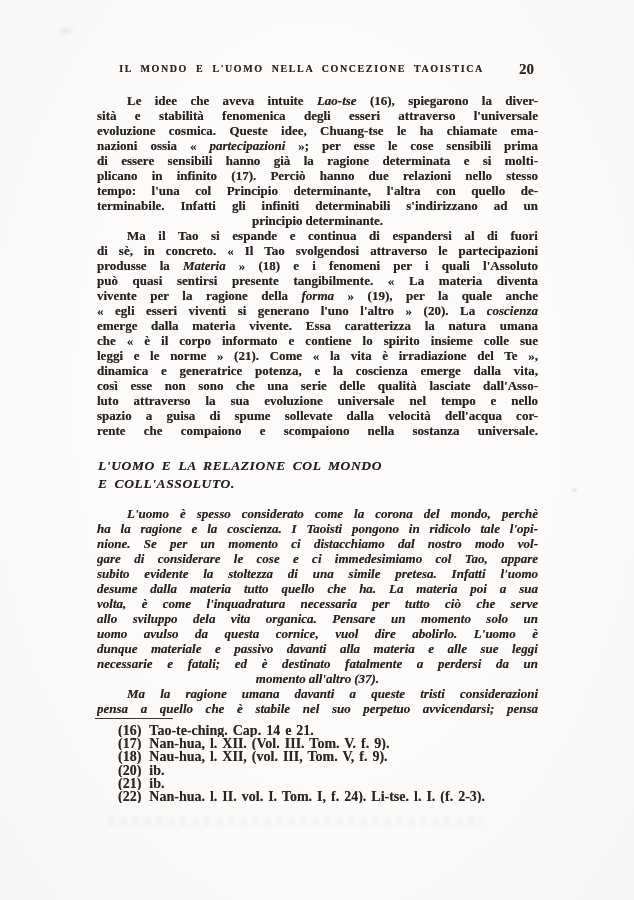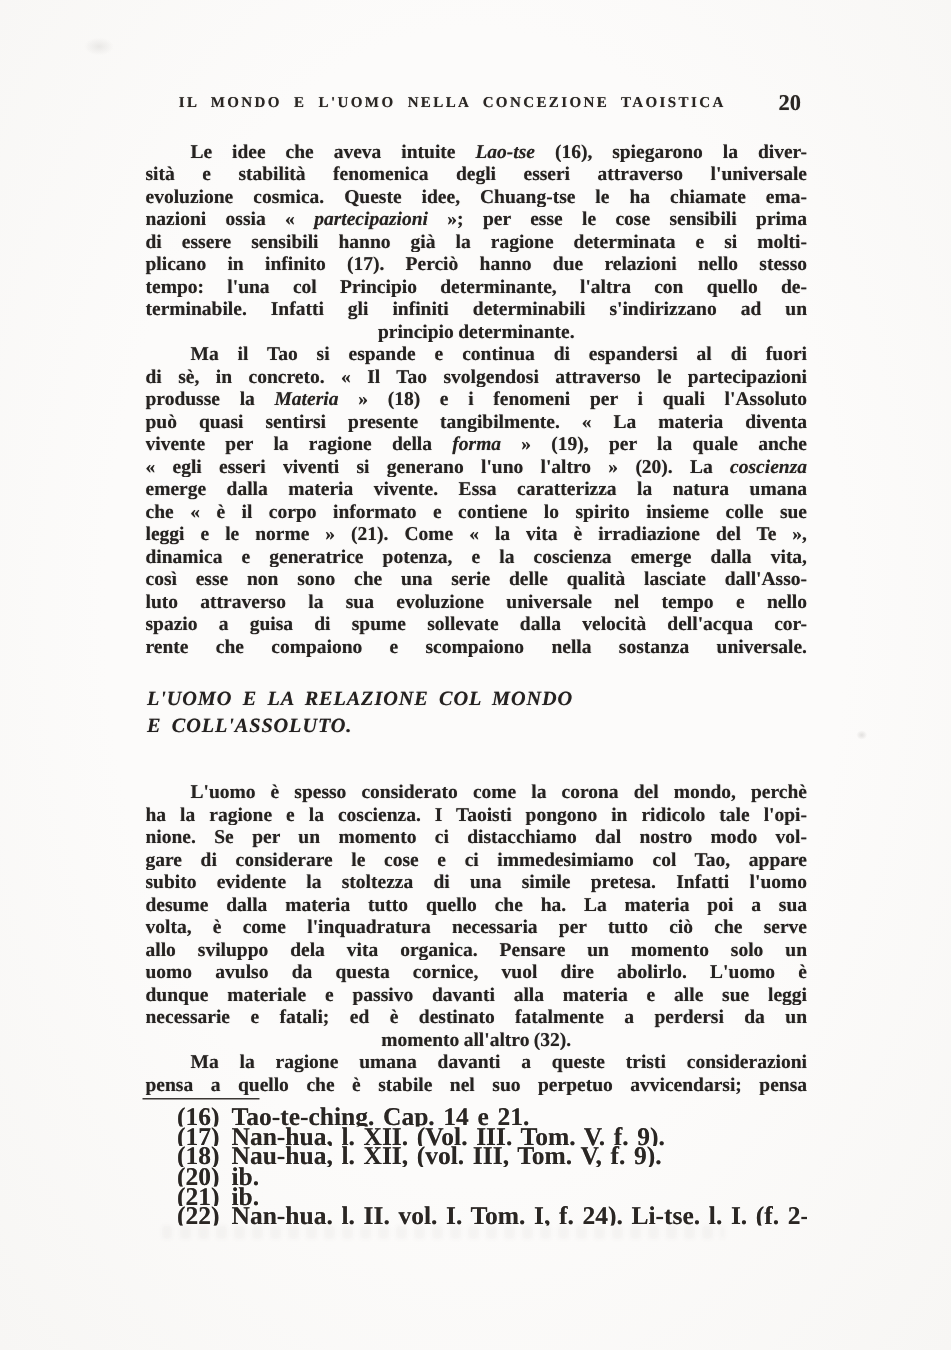--- a/index.html
+++ b/index.html
@@ -51,30 +51,30 @@
   .tline.indent{text-indent:30px;}
   .tline em{font-style:italic;}
   
   .section-heading{
     margin:19px 0 0 1px;
     font-style:italic;font-weight:bold;
     font-size:13.5px;line-height:17.5px;
     letter-spacing:.6px;word-spacing:3px;
     color:#242120;
   }
-  .block-b{margin-top:28px;}
+  .block-b{margin-top:14px;font-style:italic;}
   
   .footnote-rule{
     width:78px;height:0;
     border-top:1.6px solid #3b3734;
     margin:2px 0 5px -2px;
   }
   .footnotes{
     padding-left:21px;
-    font-size:17px;font-weight:bold;
+    font-size:14px;font-weight:bold;
     color:#2a2623;
     text-shadow:0 0 .4px rgba(42,38,35,.5);
     word-spacing:1.5px;
   }
   .fn-line{height:13.2px;line-height:13.2px;white-space:nowrap;overflow:hidden;}
   .fn-num{display:inline-block;margin-right:8px;}
   
   .artifact{position:absolute;pointer-events:none;}
   .smudge-tl{
     left:56px;top:25px;width:20px;height:12px;border-radius:50%;
@@ -147,21 +147,21 @@
           <div class="tline"><span>ha la ragione e la coscienza. I Taoisti pongono in ridicolo tale l'opi-</span></div>
           <div class="tline"><span>nione. Se per un momento ci distacchiamo dal nostro modo vol-</span></div>
           <div class="tline"><span>gare di considerare le cose e ci immedesimiamo col Tao, appare</span></div>
           <div class="tline"><span>subito evidente la stoltezza di una simile pretesa. Infatti l'uomo</span></div>
           <div class="tline"><span>desume dalla materia tutto quello che ha. La materia poi a sua</span></div>
           <div class="tline"><span>volta, è come l'inquadratura necessaria per tutto ciò che serve</span></div>
           <div class="tline"><span>allo sviluppo dela vita organica. Pensare un momento solo un</span></div>
           <div class="tline"><span>uomo avulso da questa cornice, vuol dire abolirlo. L'uomo è</span></div>
           <div class="tline"><span>dunque materiale e passivo davanti alla materia e alle sue leggi</span></div>
           <div class="tline"><span>necessarie e fatali; ed è destinato fatalmente a perdersi da un</span></div>
-          <div class="tline last"><span>momento all'altro (32).</span></div>
+          <div class="tline last"><span>momento all'altro (37).</span></div>
         </div>
         <div class="para">
           <div class="tline indent"><span>Ma la ragione umana davanti a queste tristi considerazioni</span></div>
           <div class="tline"><span>pensa a quello che è stabile nel suo perpetuo avvicendarsi; pensa</span></div>
         </div>
       </div>
 
     <div class="footnote-rule"></div>
 
     <div class="footnotes">

